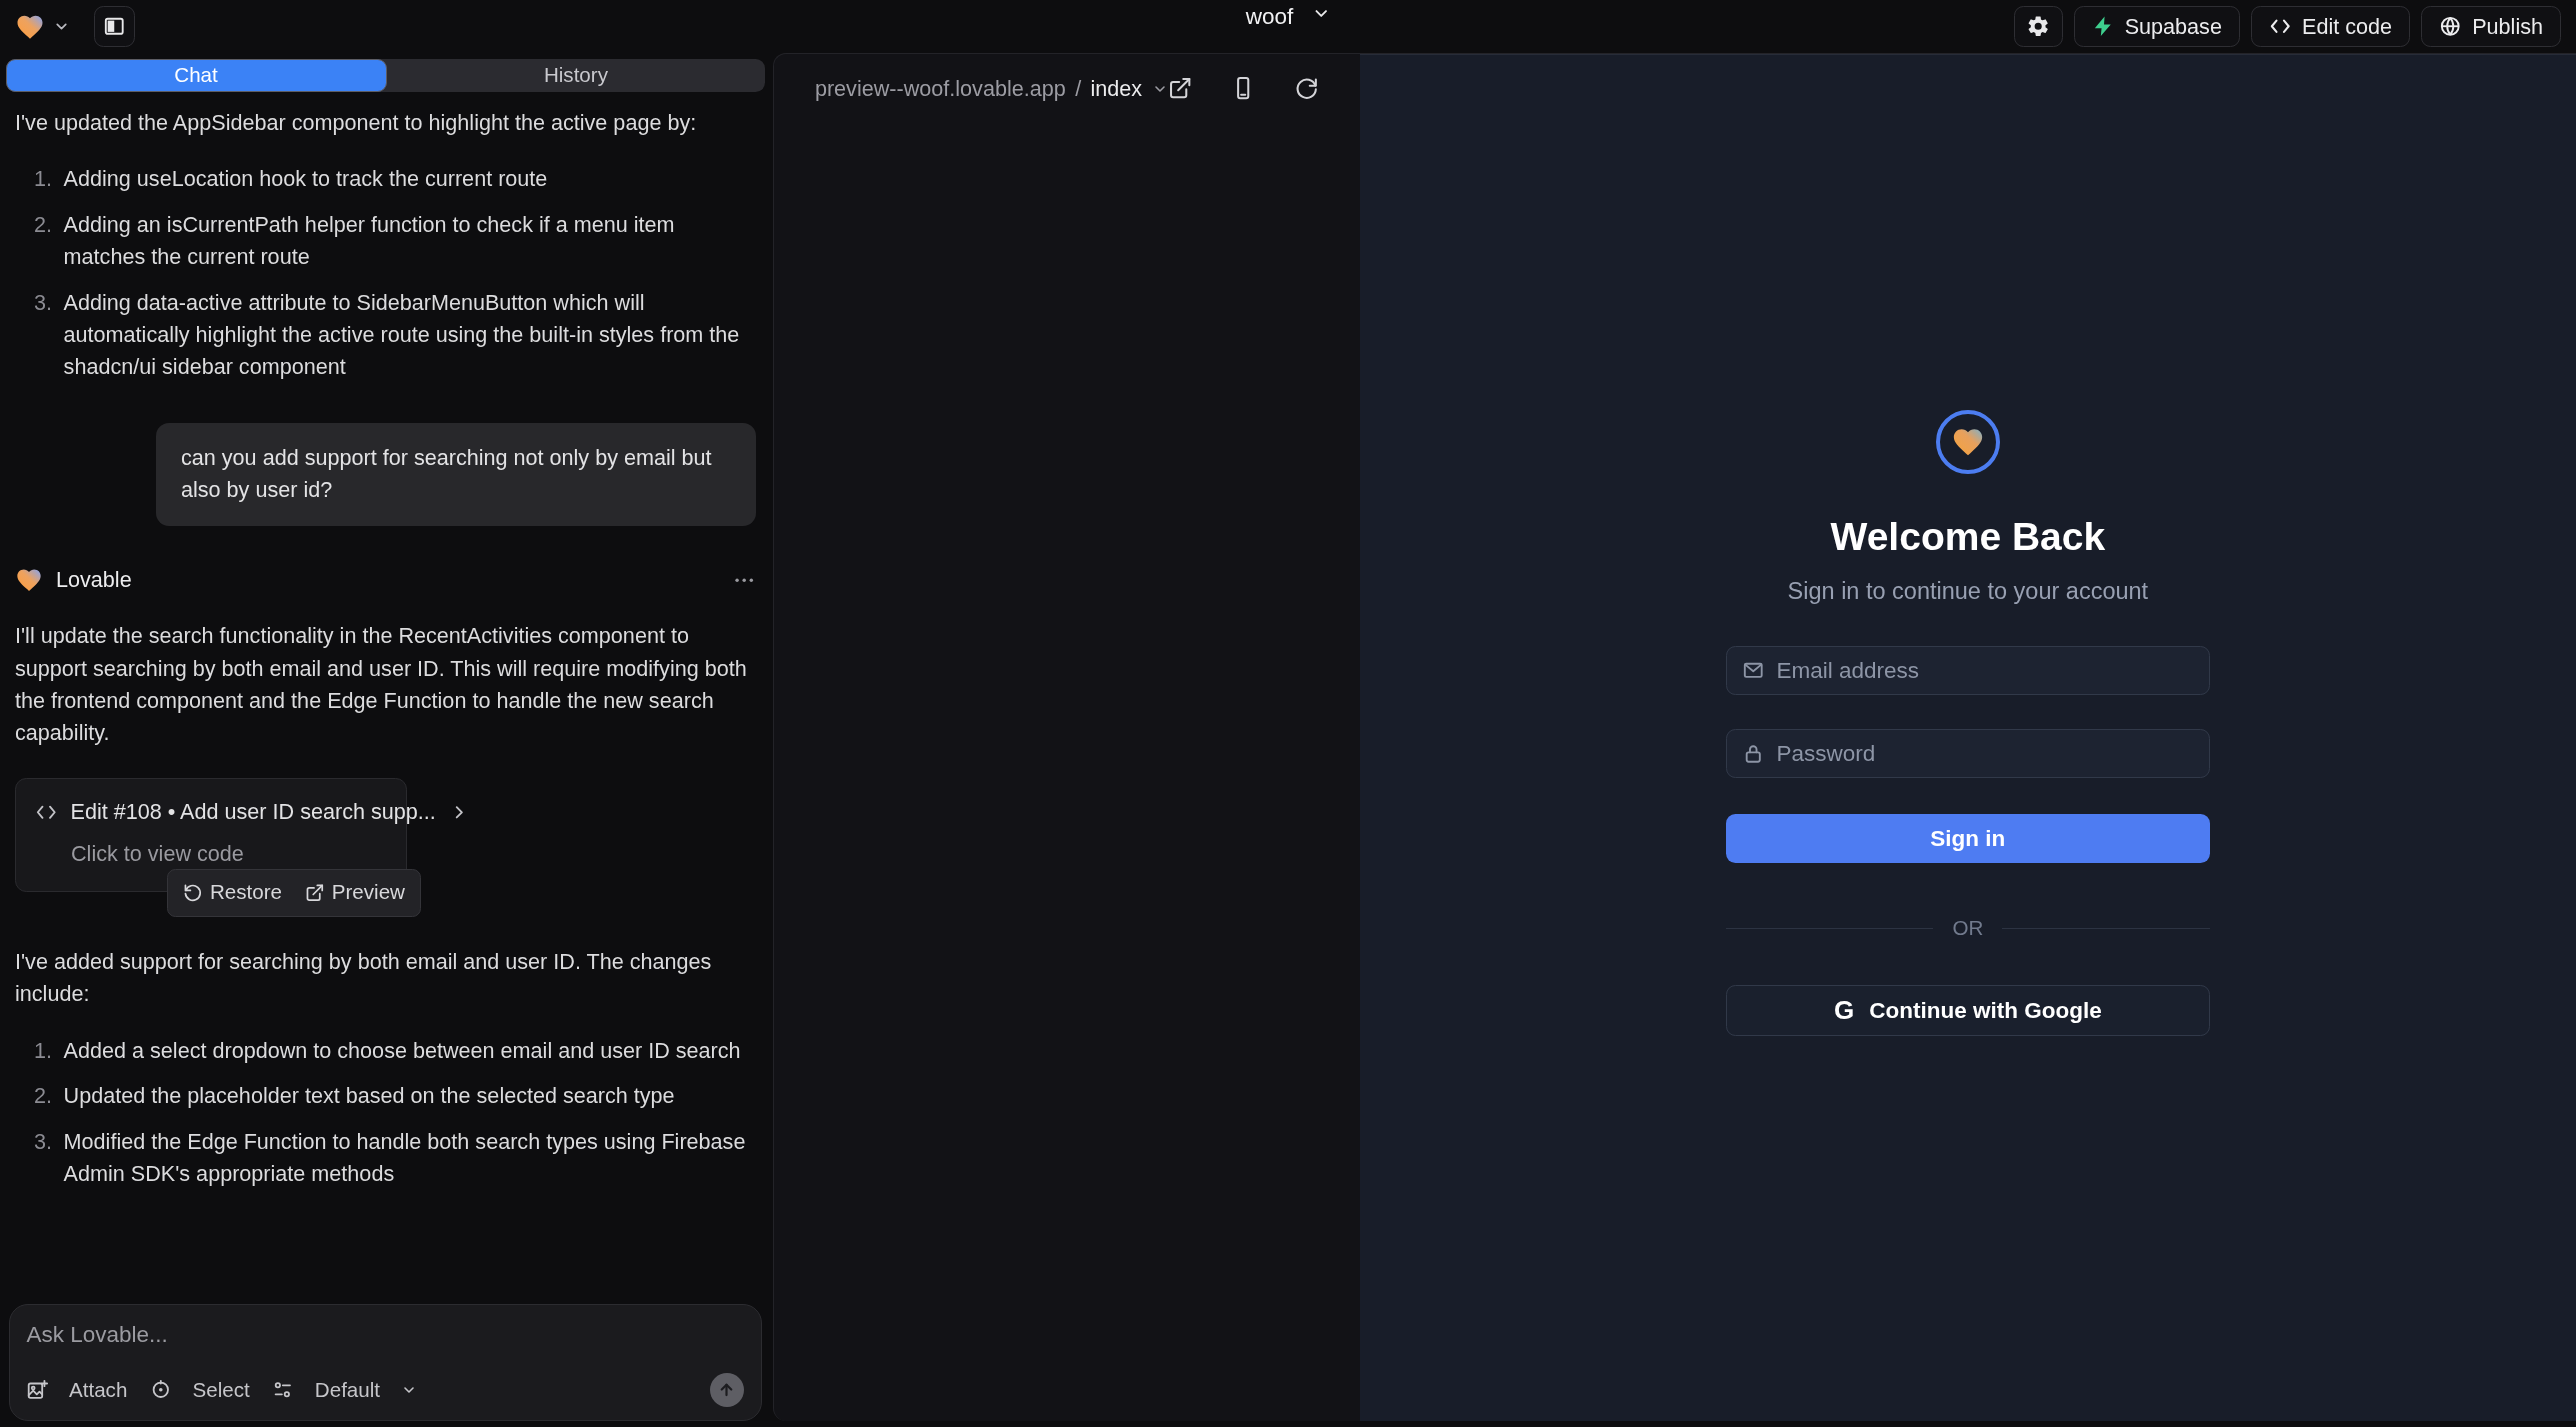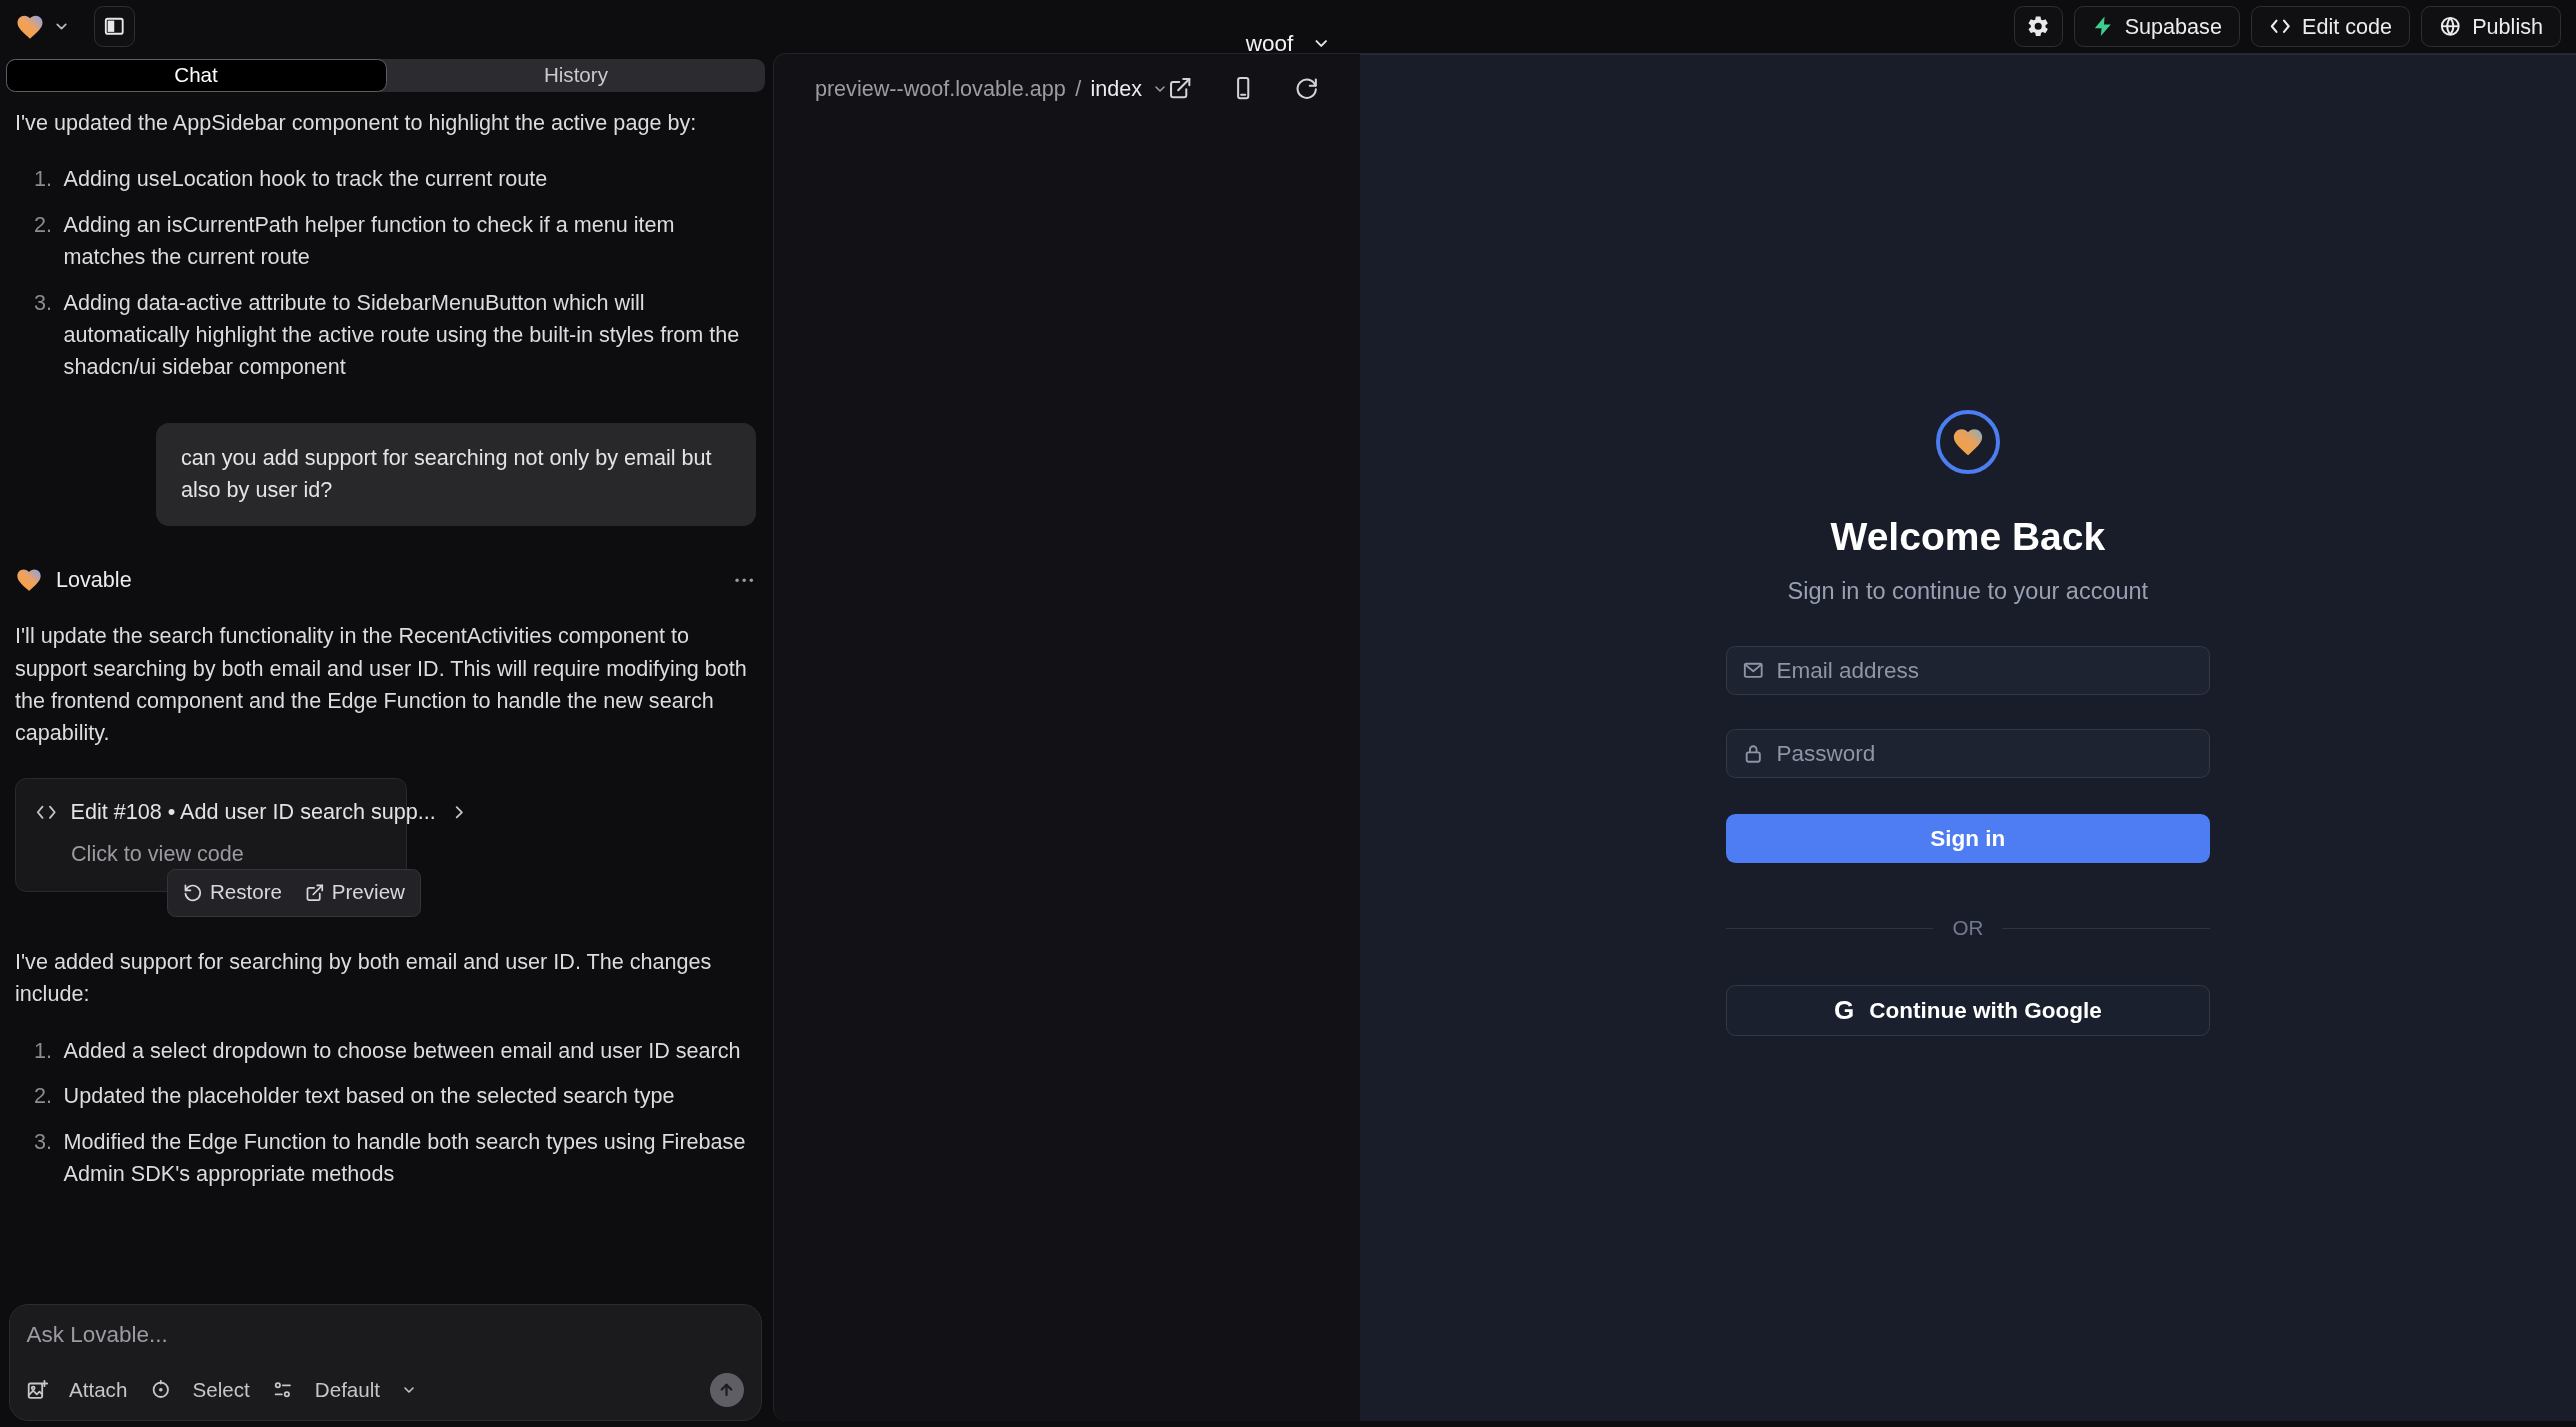--- a/index.html
+++ b/index.html
@@ -4,34 +4,34 @@
 <style>
   * { margin:0; padding:0; box-sizing:border-box; }
   html,body { width:2576px; height:1428px; background:#0d0d0f; font-family:"Liberation Sans", sans-serif; overflow:hidden; }
   svg { display:block; }
 
   
   .topbar { height:53px; display:flex; align-items:center; padding:0 15px; position:relative; background:#0d0d0f; }
   .topbar-left { display:flex; align-items:center; gap:11.3px; }
   .logo-btn { display:flex; align-items:center; gap:7.5px; cursor:pointer; }
   .panel-toggle { width:41px; height:41px; border:0.9px solid #2e2e33; border-radius:9.4px; display:flex; align-items:center; justify-content:center; margin-left:13px; background:#101013; }
-  .topbar-center { position:absolute; left:50%; top:17px; transform:translateX(-50%); height:53px; display:flex; align-items:center; gap:18px; }
+  .topbar-center { position:absolute; left:50%; top:4px; transform:translateX(-50%); height:53px; display:flex; gap:18px; }
   .project-name { color:#f2f2f4; font-size:22.5px; }
   .topbar-right { margin-left:auto; display:flex; align-items:center; gap:11.3px; }
   .tb-btn { height:41px; display:flex; align-items:center; gap:10.3px; padding:0 17px; border:0.9px solid #2e2e33; border-radius:9.4px; background:#101013; color:#ececee; font-size:21.6px; cursor:pointer; }
   .tb-icon-btn { width:49px; justify-content:center; padding:0; }
 
   
   .main { display:flex; height:1375px; }
   .chat-panel { width:771px; display:flex; flex-direction:column; background:#0d0d0f; }
 
   
   .tabbar { margin:5.6px 5.6px 0 5.6px; height:33px; background:#2b2b30; border-radius:9.4px; display:flex; padding:0; }
   .tab { flex:1; display:flex; align-items:center; justify-content:center; font-size:20.6px; color:#c9c9ce; border-radius:9.4px; cursor:pointer; }
-  .tab.active { background:#000000; border:0.9px solid #5d5d64; color:#ffffff; }
+  .tab.active { background:#3b82f6; border:0.9px solid #5d5d64; color:#ffffff; }
 
   
   .chat-scroll { flex:1; overflow:hidden; padding:0 15px; color:#dcdcde; font-size:21.6px; line-height:1.5; }
   .msg-p { margin-top:24.4px; }
   .chat-scroll ol { margin:24.4px 0 0 0; padding-left:43px; }
   .chat-scroll li { margin-top:13px; padding-left:5.6px; }
   .chat-scroll li::marker { color:#8b8b92; }
   .note { margin-top:28px; }
 
   .user-row { display:flex; justify-content:flex-end; margin-top:39px; }

